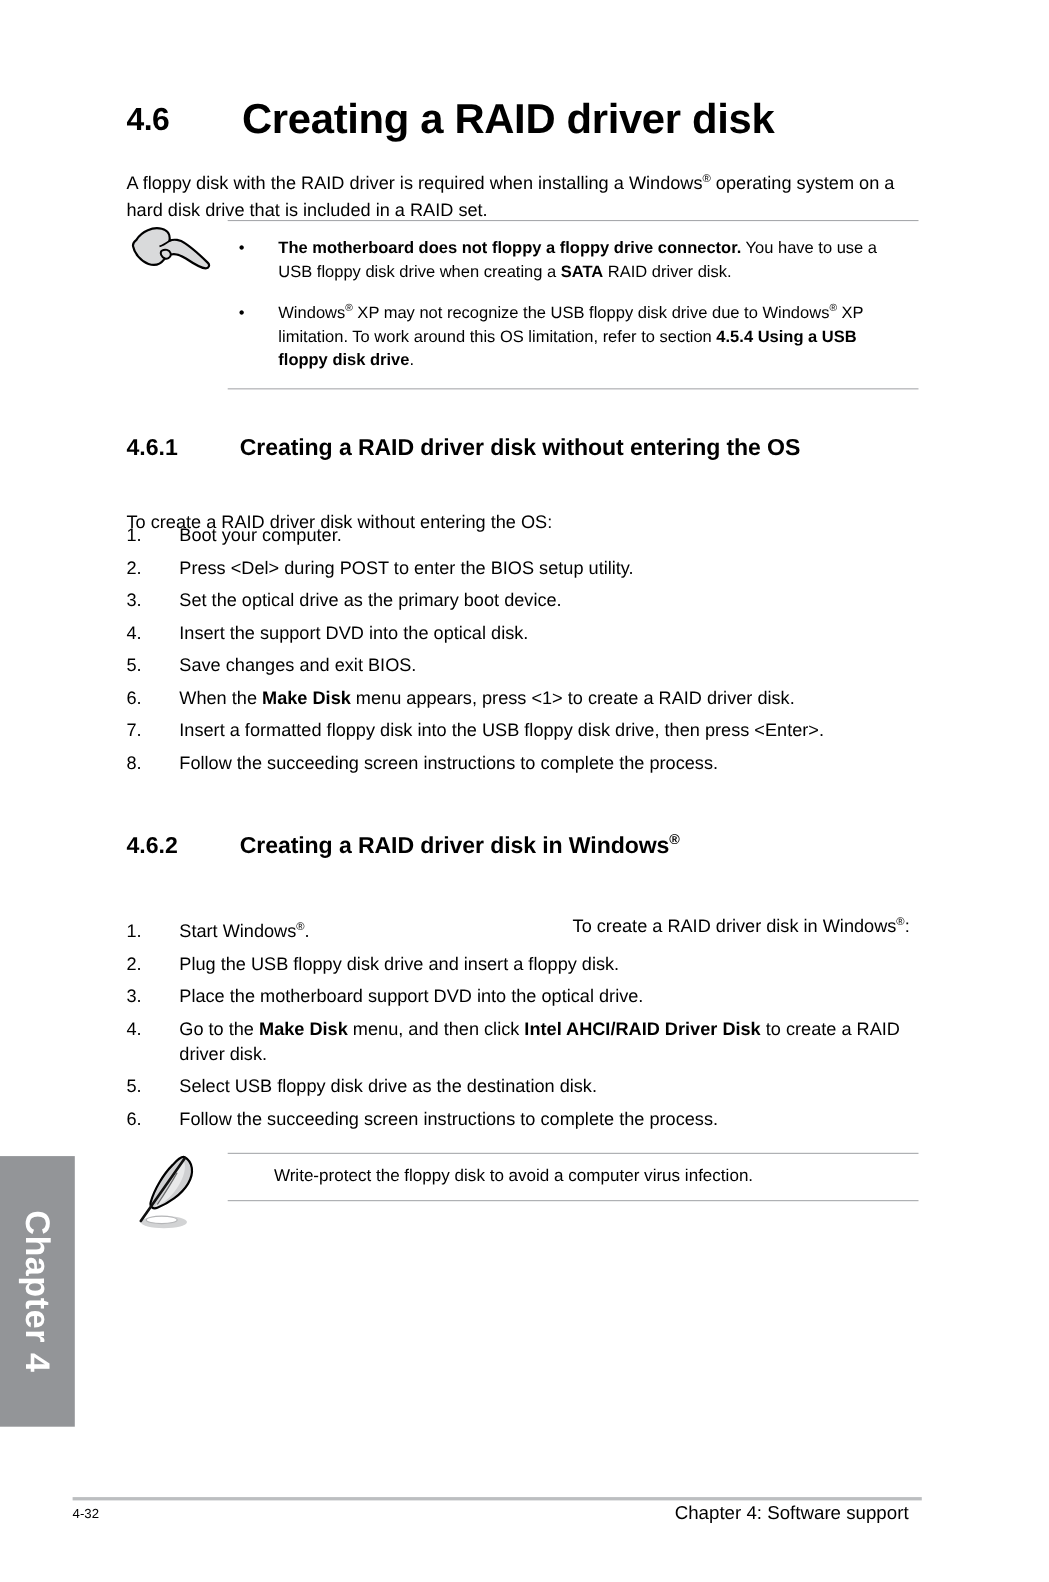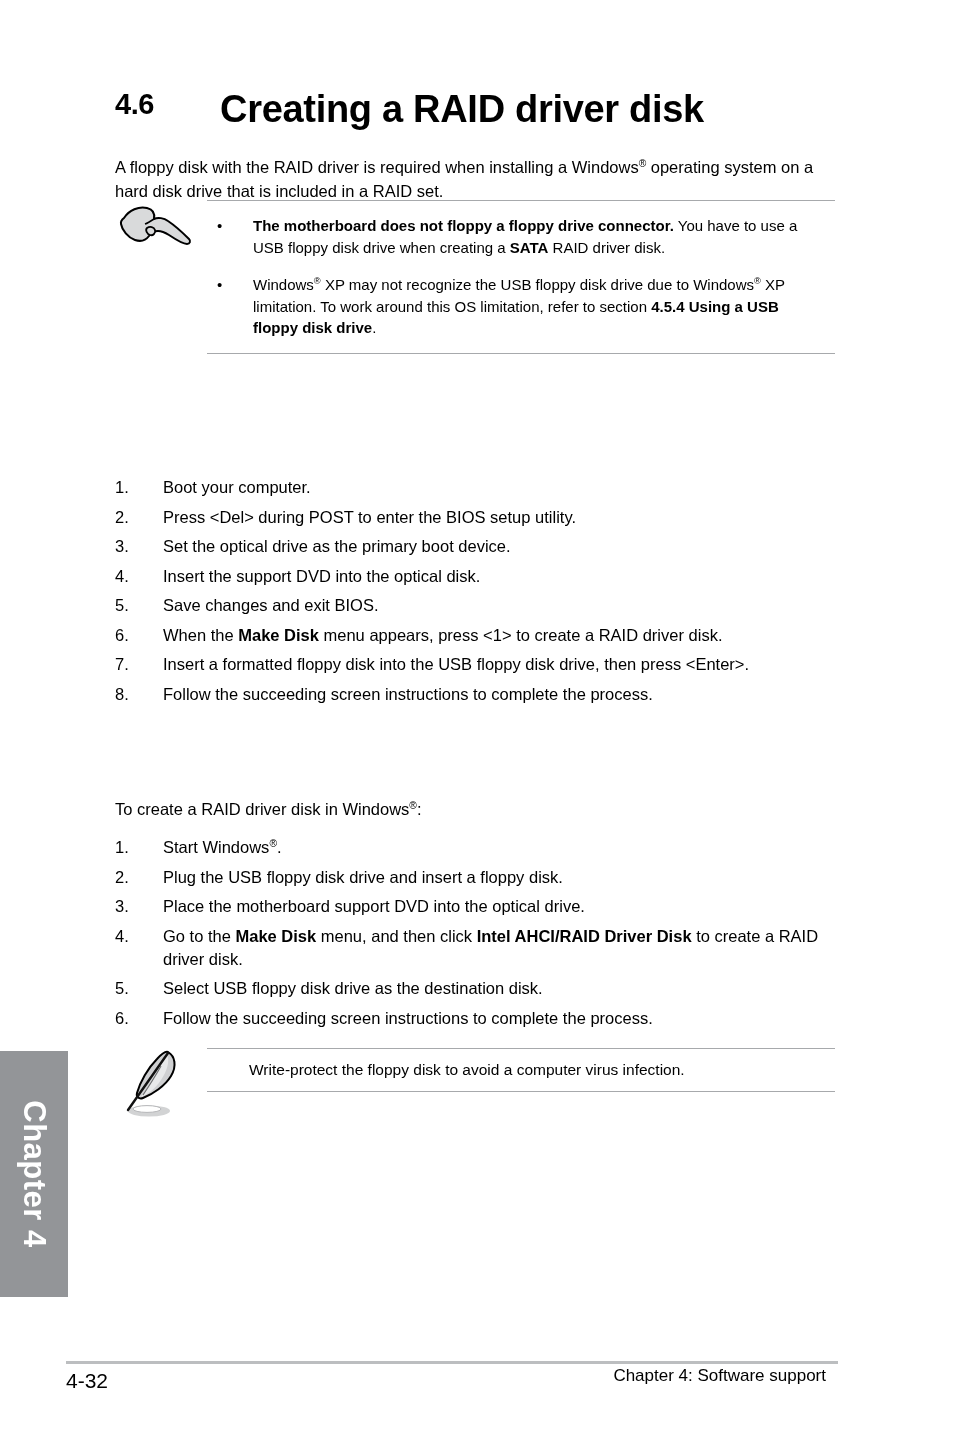--- a/index.html
+++ b/index.html
@@ -44,21 +44,21 @@
     font-family: "Liberation Sans", sans-serif;
   }
 
   
   .h1-row {
     position: absolute;
     left: 115px;
     top: 88px;
     width: 720px;
     display: flex;
-    align-items: flex-start;
+    align-items: center;
   }
   .h1-num {
     font-size: 29px;
     font-weight: bold;
     width: 105px;
     flex: 0 0 105px;
     letter-spacing: -0.5px;
   }
   .h1-title {
     font-size: 38px;
@@ -91,21 +91,21 @@
   .para {
     position: absolute;
     left: 115px;
     width: 712px;
     font-size: 16.5px;
     line-height: 24px;
     text-align: left;
   }
   .para.intro { top: 138px; }
   .para.lead1 { top: 446px; }
-  .para.lead2 { top: 780px; }
+  .para.lead2 { top: 813px; text-align: right; }
 
   
   .numlist {
     position: absolute;
     left: 115px;
     width: 730px;
   }
   .numlist.l1 { top: 476px; }
   .numlist.l2 { top: 836px; }
   .num-item {
@@ -192,21 +192,21 @@
     left: 66px;
     top: 1361px;
     width: 772px;
     height: 3px;
     background: #bcbec0;
   }
   .footer-left {
     position: absolute;
     left: 66px;
     top: 1369px;
-    font-size: 21px;
+    font-size: 12px;
     text-align: right;
   }
   .footer-right {
     position: absolute;
     right: 128px;
     top: 1366px;
     font-size: 17px;
   }
 
   sup.reg {
@@ -250,21 +250,26 @@
       </div>
 
       <div class="note-bullet-row">
         <span class="bt">•</span>
         <span class="bx"><span>Windows</span><sup class="reg">®</sup><span> XP may not recognize the USB floppy disk drive due to Windows</span><sup class="reg">®</sup><span> XP limitation. To work around this OS limitation, refer to section </span><b>4.5.4 Using a USB floppy disk drive</b><span>.</span></span>
       </div>
 
     </div>
   </div>
 
-
+  <div class="h2-row s1">
+    <span class="h2-num">4.6.1</span>
+    <span class="h2-title">Creating a RAID driver disk without entering the OS</span>
+  </div>
+
+  <p class="para lead1">To create a RAID driver disk without entering the OS:</p>
 
   <div class="numlist l1">
     <div class="num-item">
       <span class="n">1.</span>
       <span class="t"><span>Boot your computer.</span><b></b><span></span></span>
     </div>
     <div class="num-item">
       <span class="n">2.</span>
       <span class="t"><span>Press &lt;Del&gt; during POST to enter the BIOS setup utility.</span><b></b><span></span></span>
     </div>
@@ -287,20 +292,24 @@
     <div class="num-item">
       <span class="n">7.</span>
       <span class="t"><span>Insert a formatted floppy disk into the USB floppy disk drive, then press &lt;Enter&gt;.</span><b></b><span></span></span>
     </div>
     <div class="num-item">
       <span class="n">8.</span>
       <span class="t"><span>Follow the succeeding screen instructions to complete the process.</span><b></b><span></span></span>
     </div>
   </div>
 
+  <div class="h2-row s2">
+    <span class="h2-num">4.6.2</span>
+    <span class="h2-title"><span>Creating a RAID driver disk in Windows</span><sup class="reg">®</sup></span>
+  </div>
 
   <p class="para lead2"><span>To create a RAID driver disk in Windows</span><sup class="reg">®</sup><span>:</span></p>
 
   <div class="numlist l2">
     <div class="num-item">
       <span class="n">1.</span>
       <span class="t"><span>Start Windows</span><sup class="reg">®</sup><b></b><span></span><b></b><span>.</span></span>
     </div>
     <div class="num-item">
       <span class="n">2.</span>

